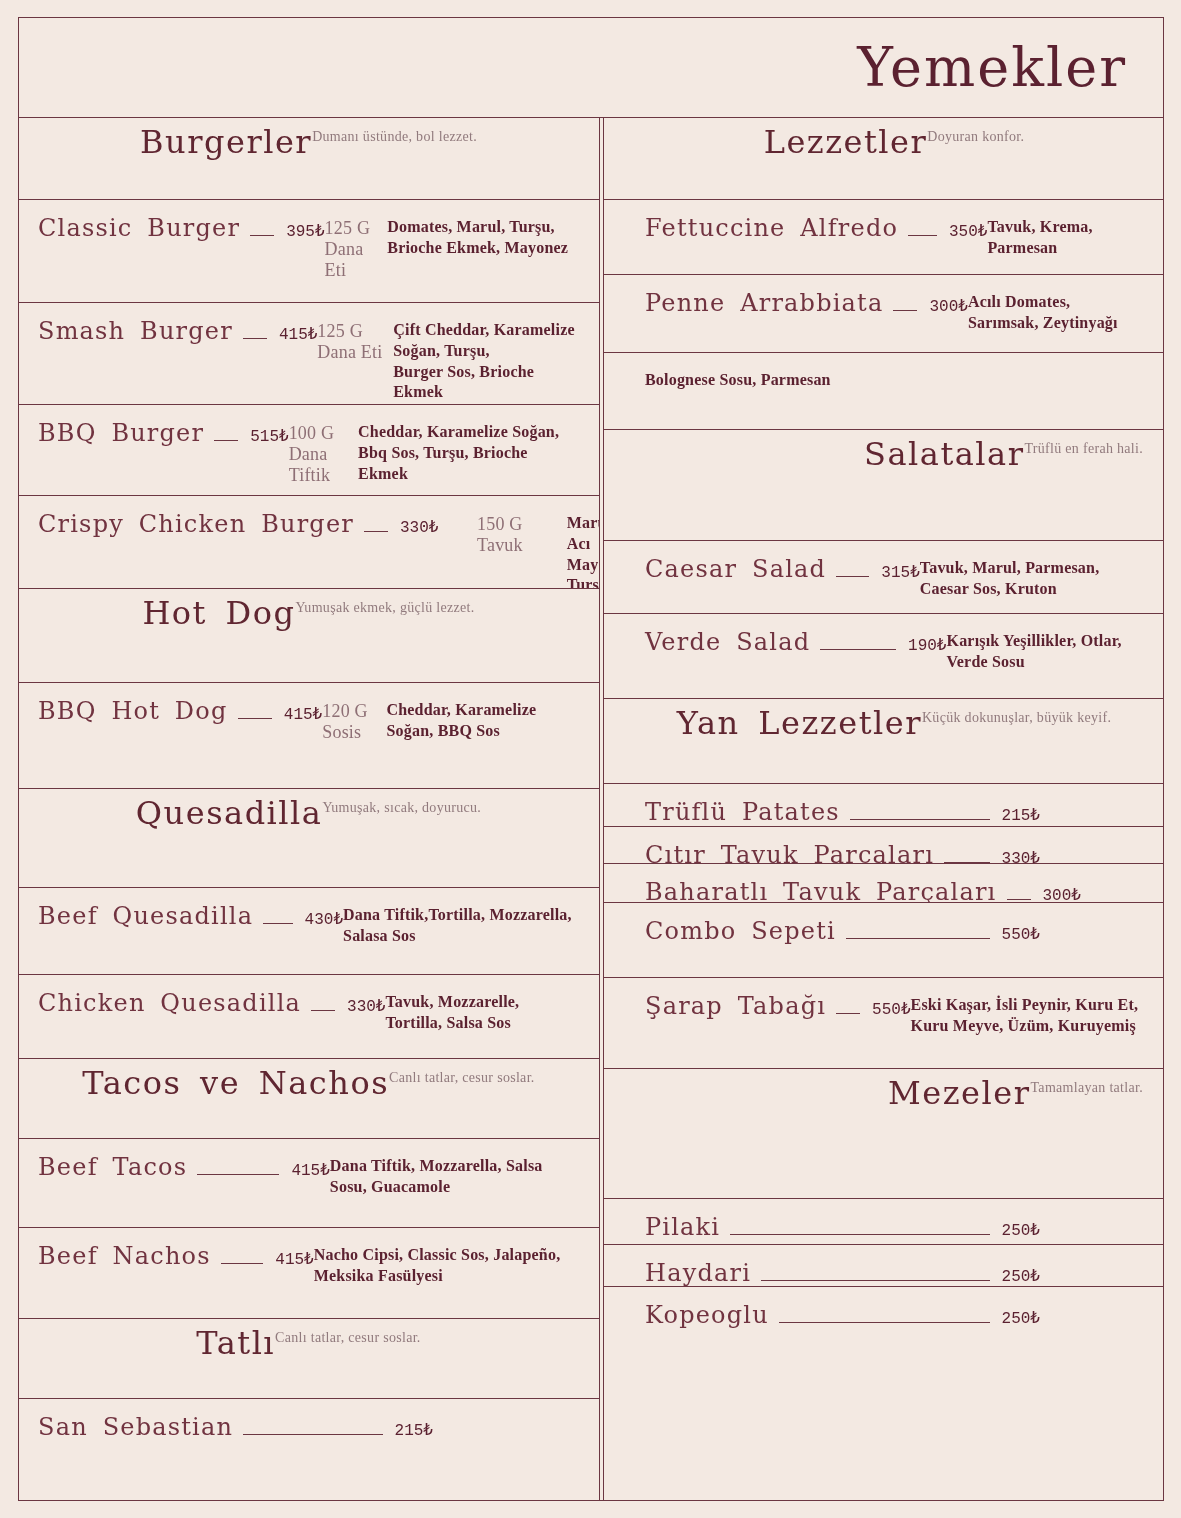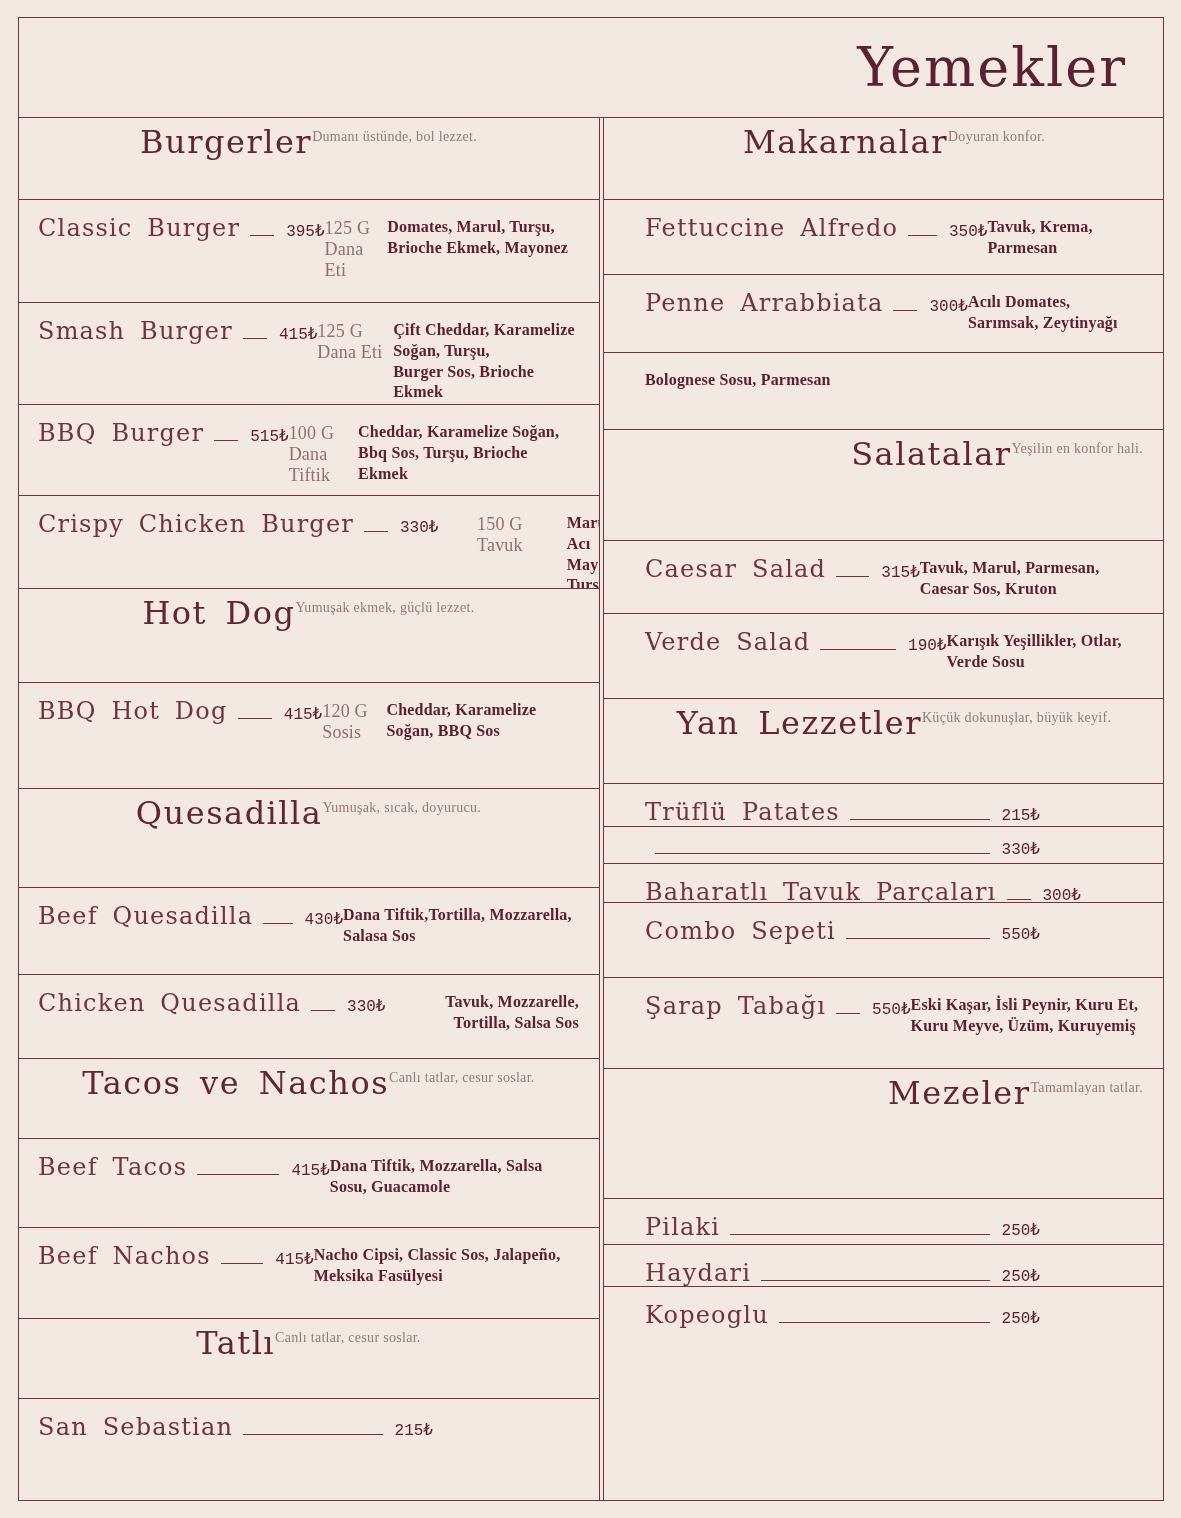--- a/index.html
+++ b/index.html
@@ -150,21 +150,21 @@
           <div class="section-subtitle">Yumuşak, sıcak, doyurucu.</div>
         </div>
         <div class="cell item" style="min-height: 87px; flex: 0 0 87px;">
           <div class="item-row">
             <span class="item-name">Beef Quesadilla</span>
             <span class="leader"></span>
             <span class="item-price">430₺</span>
           </div>
           <div class="item-desc">Dana Tiftik,Tortilla, Mozzarella, Salasa Sos</div>
         </div>
-        <div class="cell item" style="min-height: 84px; flex: 0 0 84px; text-align: right;">
+        <div class="cell item" style="min-height: 84px; flex: 0 0 84px;">
           <div class="item-row">
             <span class="item-name">Chicken Quesadilla</span>
             <span class="leader"></span>
             <span class="item-price">330₺</span>
           </div>
           <div class="item-desc">Tavuk, Mozzarelle, Tortilla, Salsa Sos</div>
         </div>
         <div class="cell section" style="min-height: 80px; flex: 0 0 80px;">
           <div class="section-title">Tacos ve Nachos</div>
           <div class="section-subtitle">Canlı tatlar, cesur soslar.</div>
@@ -193,21 +193,21 @@
           <div class="item-row">
             <span class="item-name">San Sebastian</span>
             <span class="leader"></span>
             <span class="item-price">215₺</span>
           </div>
         </div>
       </div>
     <div class="col-gap"></div>
     <div class="col col-right" id="col-1">
         <div class="cell section" style="min-height: 82px; flex: 0 0 82px;">
-          <div class="section-title">Makarnalar</div>
+          <div class="section-title">Lezzetler</div>
           <div class="section-subtitle">Doyuran konfor.</div>
         </div>
         <div class="cell item" style="min-height: 75px; flex: 0 0 75px;">
           <div class="item-row">
             <span class="item-name">Fettuccine Alfredo</span>
             <span class="leader"></span>
             <span class="item-price">350₺</span>
           </div>
           <div class="item-desc">Tavuk, Krema, Parmesan</div>
         </div>
@@ -217,21 +217,21 @@
             <span class="leader"></span>
             <span class="item-price">300₺</span>
           </div>
           <div class="item-desc">Acılı Domates, Sarımsak, Zeytinyağı</div>
         </div>
         <div class="cell item" style="min-height: 77px; flex: 0 0 77px;">
           <div class="item-desc">Bolognese Sosu, Parmesan</div>
         </div>
         <div class="cell section align-end" style="min-height: 111px; flex: 0 0 111px;">
           <div class="section-title">Salatalar</div>
-          <div class="section-subtitle">Yeşilin en konfor hali.</div>
+          <div class="section-subtitle">Trüflü en ferah hali.</div>
         </div>
         <div class="cell item" style="min-height: 73px; flex: 0 0 73px;">
           <div class="item-row">
             <span class="item-name">Caesar Salad</span>
             <span class="leader"></span>
             <span class="item-price">315₺</span>
           </div>
           <div class="item-desc">Tavuk, Marul, Parmesan, Caesar Sos, Kruton</div>
         </div>
         <div class="cell item" style="min-height: 85px; flex: 0 0 85px;">
@@ -248,20 +248,21 @@
         </div>
         <div class="cell item" style="min-height: 43px; flex: 0 0 43px;">
           <div class="item-row">
             <span class="item-name">Trüflü Patates</span>
             <span class="leader"></span>
             <span class="item-price">215₺</span>
           </div>
         </div>
         <div class="cell item" style="min-height: 37px; flex: 0 0 37px;">
           <div class="item-row">
+            <span class="item-name">Çıtır Tavuk Parçaları</span>
             <span class="leader"></span>
             <span class="item-price">330₺</span>
           </div>
         </div>
         <div class="cell item" style="min-height: 39px; flex: 0 0 39px;">
           <div class="item-row">
             <span class="item-name">Baharatlı Tavuk Parçaları</span>
             <span class="leader"></span>
             <span class="item-price">300₺</span>
           </div>

